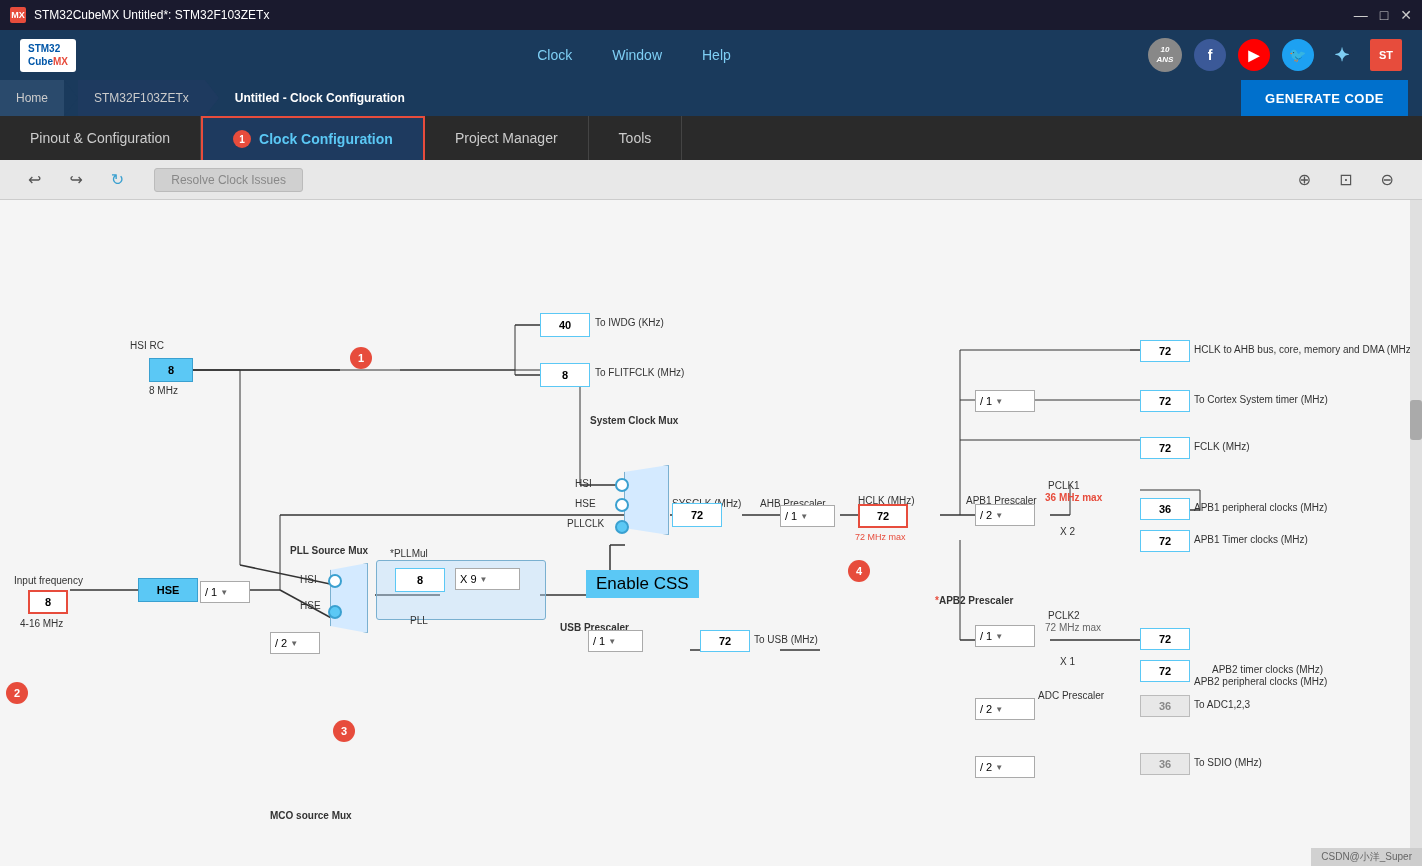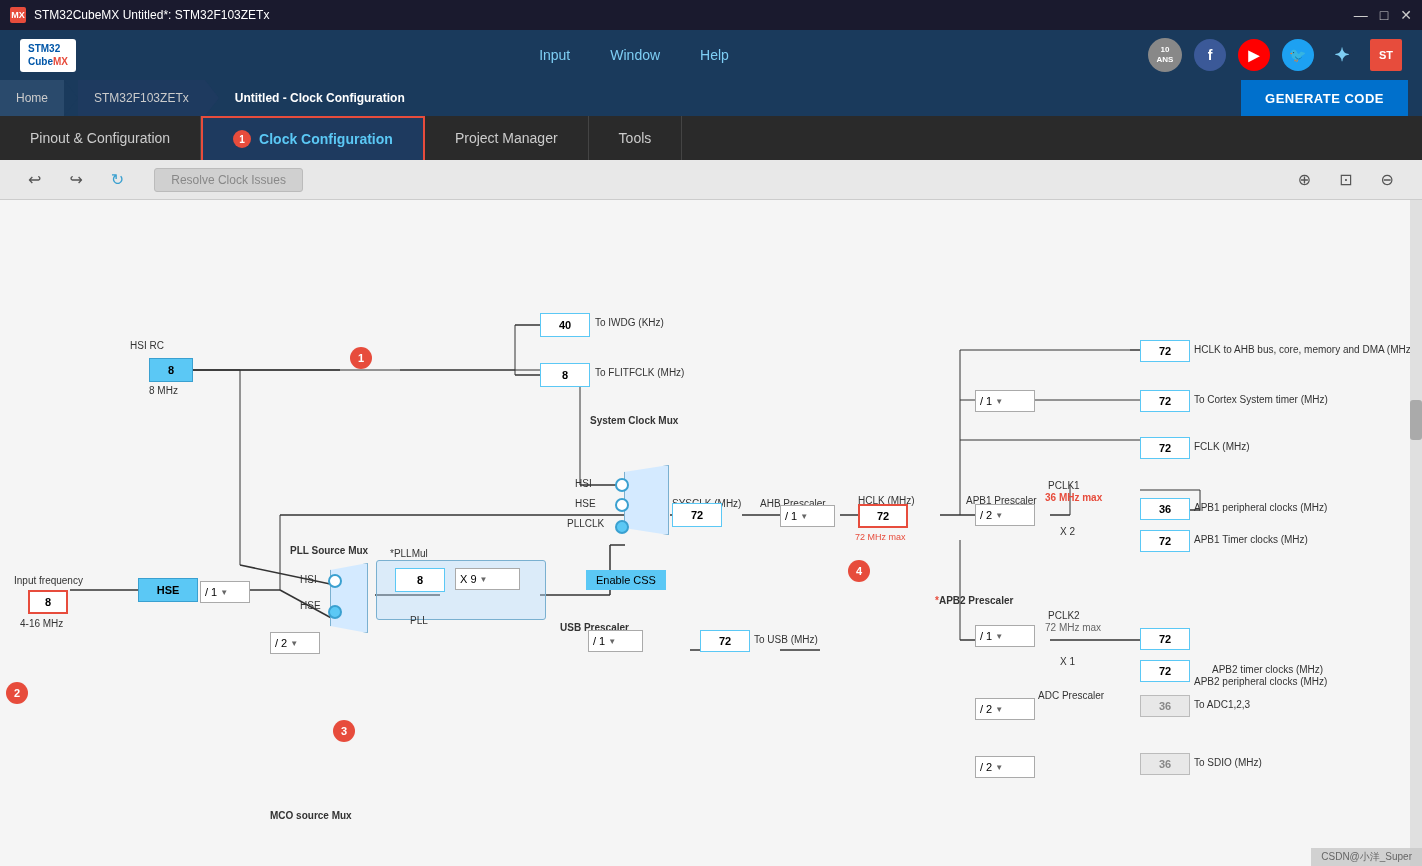--- a/index.html
+++ b/index.html
@@ -30,21 +30,21 @@
     }
     #menubar .logo { display: flex; align-items: center; margin-right: 44px; justify-content: flex-end; }
     #menubar .logo-box { background: white; padding: 4px 8px; border-radius: 3px; }
     #menubar .logo-stm { color: #0056a8; font-size: 10px; font-weight: bold; line-height: 1.1; }
     #menubar .logo-cube { color: #0056a8; font-size: 10px; font-weight: bold; }
     #menubar .logo-mx { color: #e74c3c; font-size: 10px; font-weight: bold; }
     #menubar .menu-items { display: flex; gap: 40px; flex: 1; justify-content: center; }
     #menubar .menu-item { color: #7ecef4; font-size: 14px; cursor: pointer; }
     #menubar .social-icons { display: flex; align-items: center; gap: 12px; }
     #menubar .social-icon { width: 32px; height: 32px; border-radius: 50%; display: flex; align-items: center; justify-content: center; font-size: 14px; font-weight: bold; cursor: pointer; }
-    #menubar .si-badge { background: #888; color: white; font-size: 9px; border-radius: 50%; width: 34px; height: 34px; }
+    #menubar .si-badge { background: #888; color: white; font-size: 9px; border-radius: 50%; width: 34px; height: 34px; font-style: italic; }
     #menubar .si-fb { background: #3b5998; color: white; }
     #menubar .si-yt { background: #ff0000; color: white; }
     #menubar .si-tw { background: #1da1f2; color: white; }
     #menubar .si-net { background: transparent; color: #7ecef4; font-size: 18px; }
     #menubar .si-st { background: #e74c3c; color: white; font-size: 11px; font-weight: bold; padding: 2px 4px; border-radius: 2px; }
 
     
     #breadcrumb {
       background: #1a3a5c;
       height: 36px;
@@ -307,21 +307,21 @@
       display: flex; align-items: center; justify-content: center;
       font-size: 11px;
       font-weight: bold;
     }
 
     .enable-css-btn {
       position: absolute;
       background: #5bc8f5;
       border: none;
       padding: 4px 10px;
-      font-size: 11px;
+      font-size: 17px;
       cursor: pointer;
       color: black;
     }
 
     .freq-mhz-label {
       color: #e74c3c;
       font-size: 9px;
     }
   </style>
 </head>
@@ -342,21 +342,21 @@
 </div>
 
 <div id="menubar">
   <div class="logo">
     <div class="logo-box">
       <div class="logo-stm">STM32</div>
       <div><span class="logo-cube">Cube</span><span class="logo-mx">MX</span></div>
     </div>
   </div>
   <div class="menu-items">
-    <span class="menu-item">Input</span>
+    <span class="menu-item">Clock</span>
     <span class="menu-item">Window</span>
     <span class="menu-item">Help</span>
   </div>
   <div class="social-icons">
     <div class="social-icon si-badge" style="font-size:8px;text-align:center;line-height:1.2;padding:4px 2px;">10<br>ANS</div>
     <div class="social-icon si-fb">f</div>
     <div class="social-icon si-yt">▶</div>
     <div class="social-icon si-tw">🐦</div>
     <div class="social-icon si-net">✦</div>
     <div class="social-icon si-st">ST</div>

